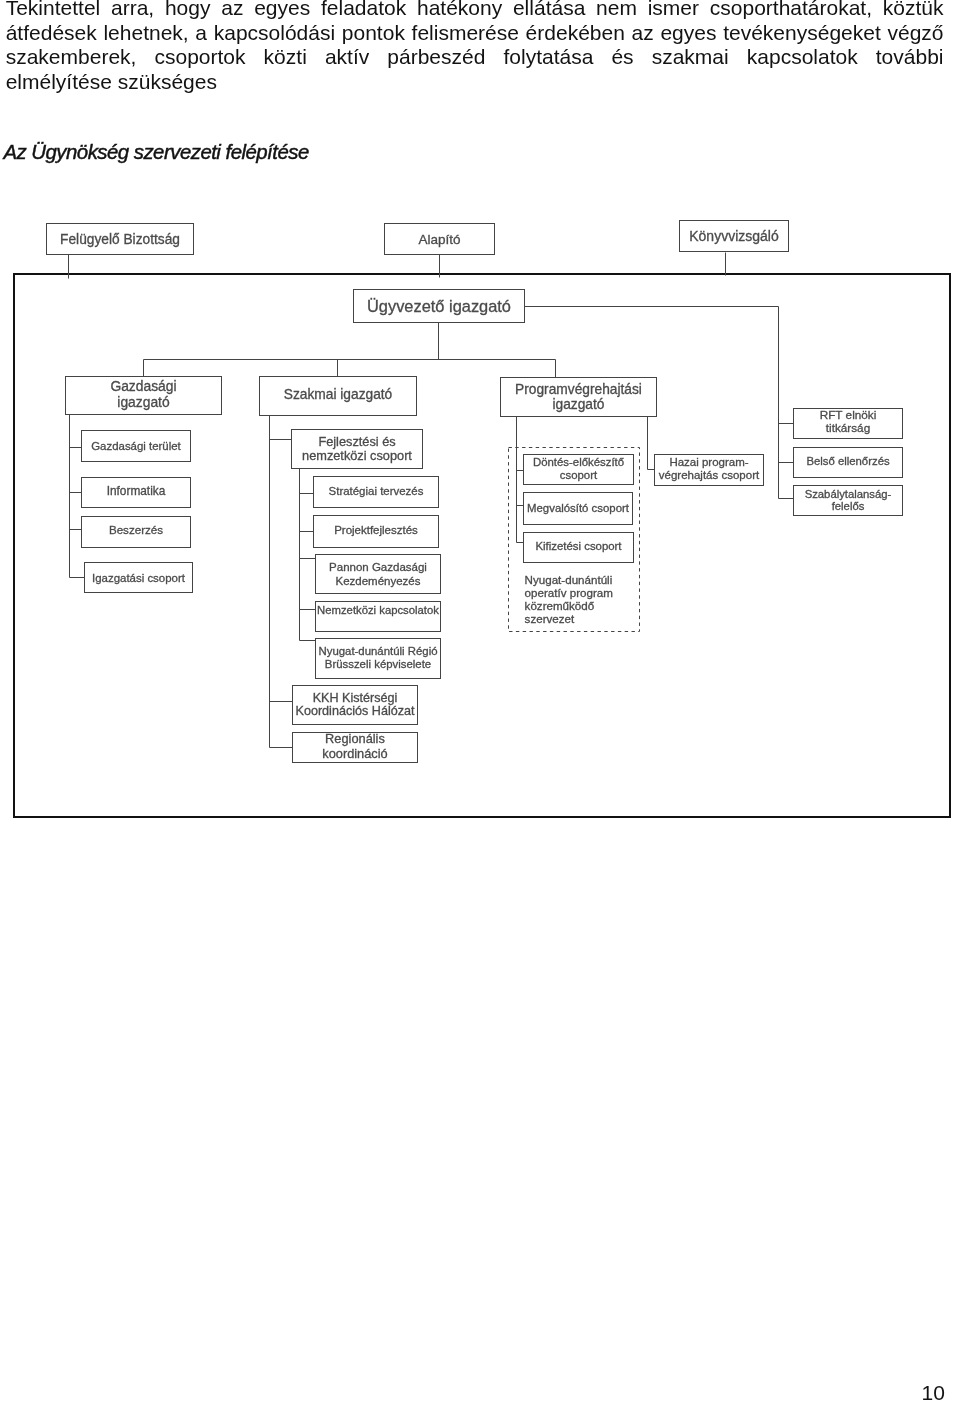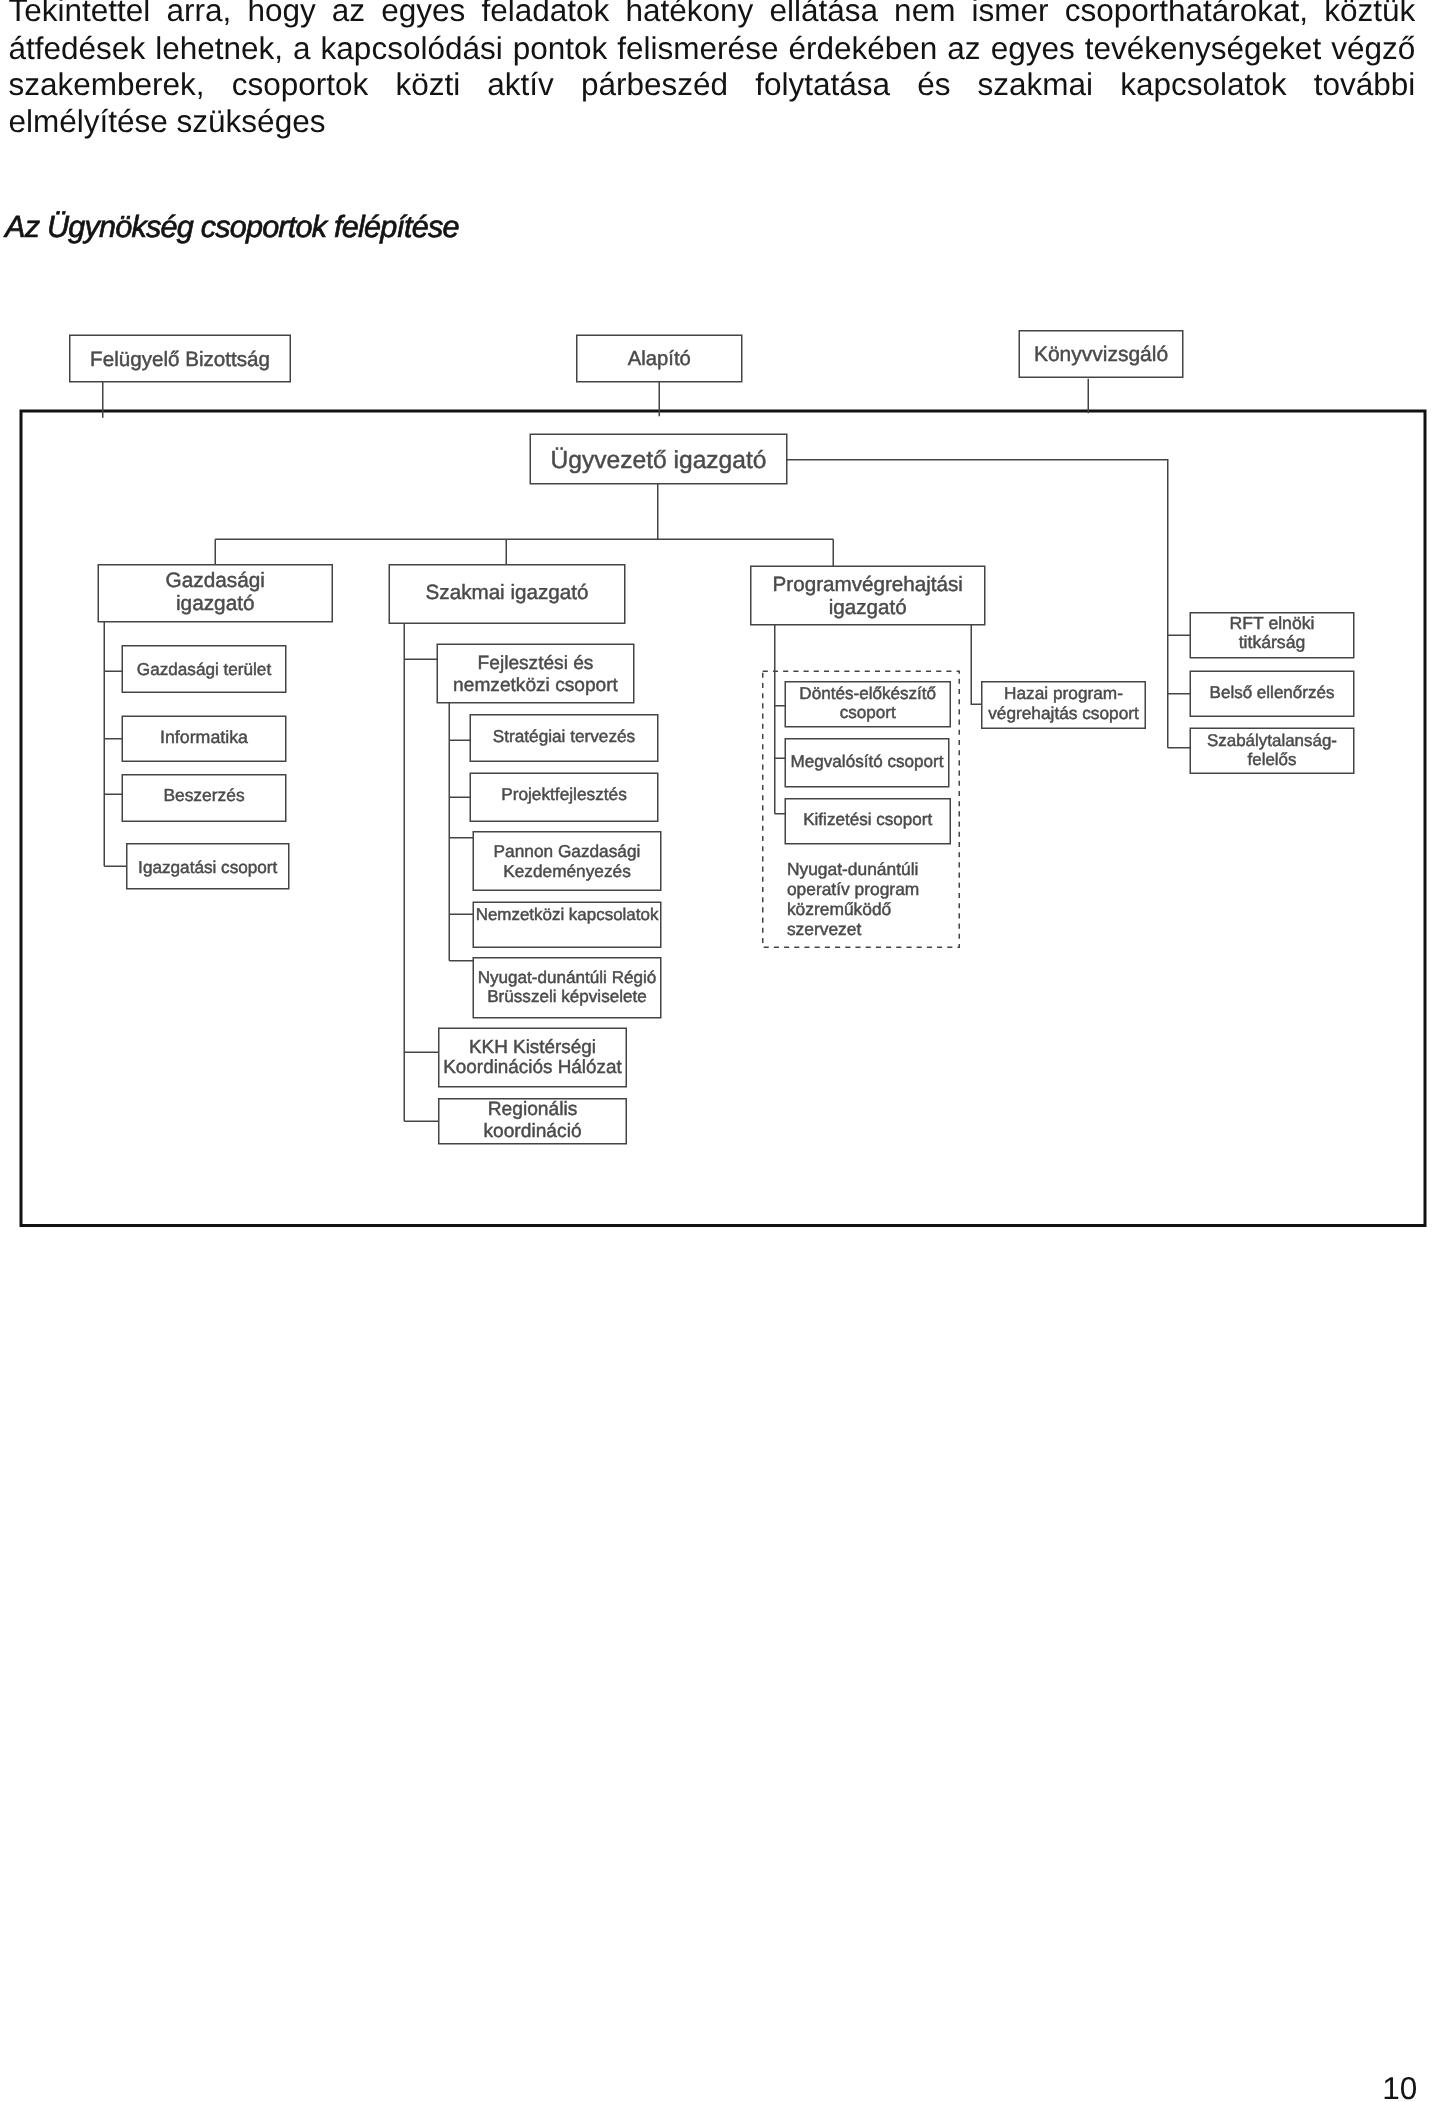--- a/index.html
+++ b/index.html
@@ -13,21 +13,21 @@
   body,#chart{transform:translateZ(0);}
   #chart .frame{fill:none;stroke:#111111;stroke-width:2;}
   #chart .nodebox{fill:#ffffff;stroke:#444444;stroke-width:1;}
   #chart .dashbox{fill:none;stroke:#444444;stroke-width:1;stroke-dasharray:3.4 3.4;}
   #chart .edge{fill:none;stroke:#444444;stroke-width:1;}
 </style>
 </head>
 <body>
 
 <div class="para">Tekintettel arra, hogy az egyes feladatok hatékony ellátása nem ismer csoporthatárokat, köztük átfedések lehetnek, a kapcsolódási pontok felismerése érdekében az egyes tevékenységeket végző szakemberek, csoportok közti aktív párbeszéd folytatása és szakmai kapcsolatok további elmélyítése szükséges</div>
-<div class="heading">Az Ügynökség csoportok felépítése</div>
+<div class="heading">Az Ügynökség szervezeti felépítése</div>
 <div class="pageno">10</div>
 
 <svg id="chart" width="960" height="1401">
     <rect x="14" y="274" width="936" height="543" class="frame"></rect>
     <g>
       <polyline points="68.5,253.5 68.5,278.5" class="edge"></polyline>
       <polyline points="439.5,254.5 439.5,277.5" class="edge"></polyline>
       <polyline points="725.5,252.5 725.5,275.5" class="edge"></polyline>
       <polyline points="438.5,322.5 438.5,359.5" class="edge"></polyline>
       <polyline points="143.5,359.5 555.5,359.5" class="edge"></polyline>

